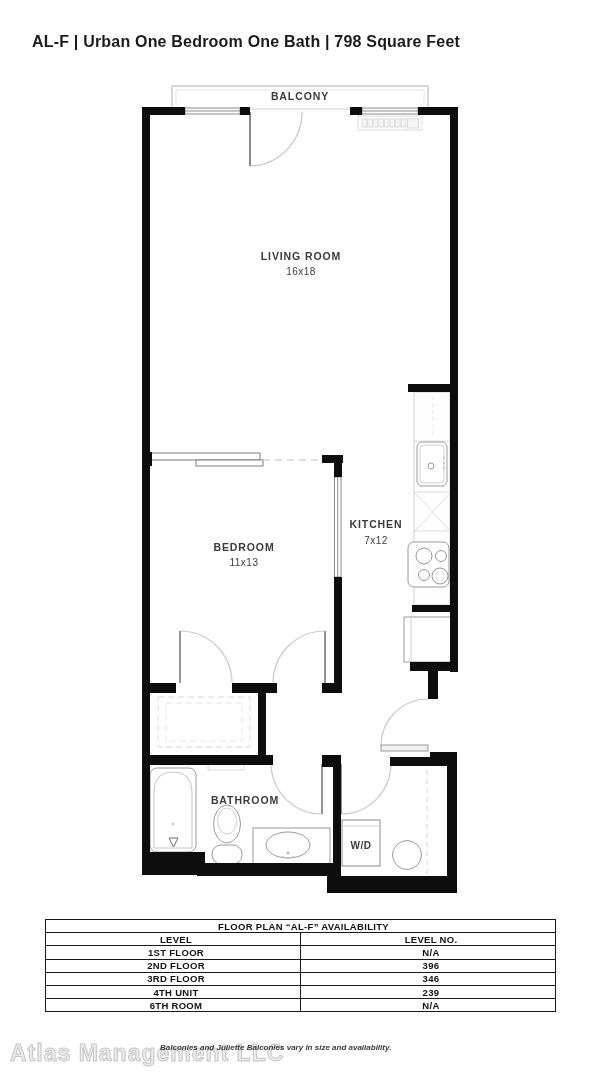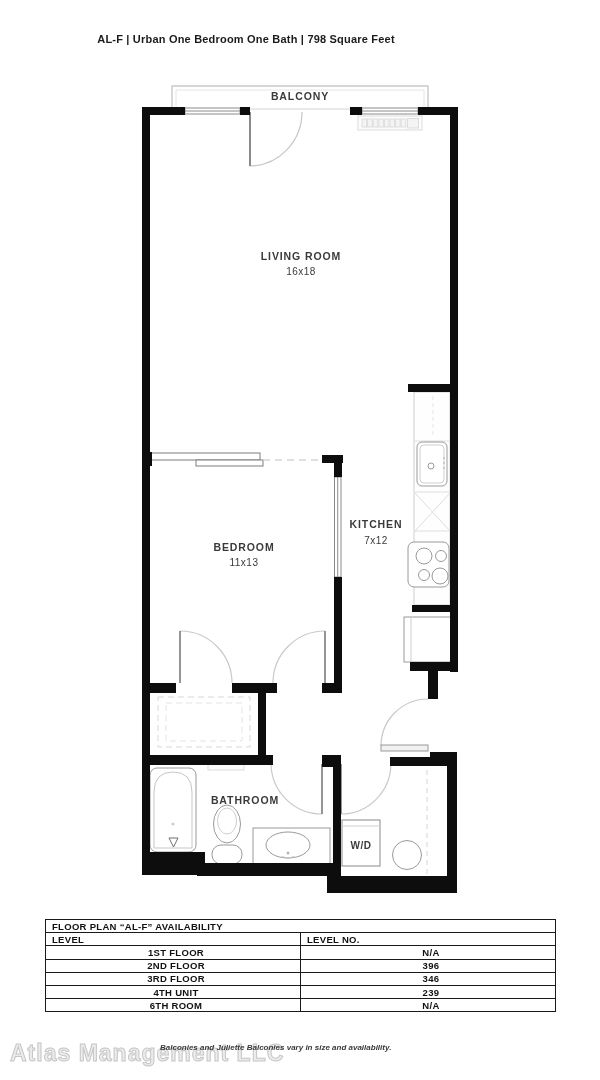--- a/index.html
+++ b/index.html
@@ -1,32 +1,32 @@
 <!DOCTYPE html>
 <html><head>
 <meta charset="utf-8">
 <style>
   html,body{margin:0;padding:0;background:#fff;}
   .page{position:relative;width:600px;height:1080px;background:#fff;overflow:hidden;
         font-family:"Liberation Sans", sans-serif;}
   .plan-title{position:absolute;top:33px;left:0;width:492px;text-align:center;
-        font-size:11px;font-weight:700;letter-spacing:.2px;color:#1b1b1b;}
+        font-size:16px;font-weight:700;letter-spacing:.2px;color:#1b1b1b;}
   svg.plan{position:absolute;top:0;left:0;}
   svg text{font-family:"Liberation Sans", sans-serif;}
   .room-label{font-size:10.5px;font-weight:600;letter-spacing:.9px;fill:#3a3a3a;}
   .room-dims{font-size:10px;font-weight:500;letter-spacing:.5px;fill:#3a3a3a;}
   .wd-label{font-size:10px;font-weight:600;letter-spacing:.6px;fill:#3a3a3a;}
 
   .avail{position:absolute;left:45px;top:919px;width:511px;border-collapse:collapse;
          table-layout:fixed;}
   .avail td{border:1px solid #1a1a1a;height:12.2px;padding:0 0 0 6px;
          font-size:9.5px;letter-spacing:.3px;color:#111;vertical-align:middle;
          white-space:nowrap;overflow:hidden;}
   .avail .c1{width:68px;}
-  .avail tr.t-title td, .avail tr.t-head td{font-weight:700;}
+  .avail tr.t-title td, .avail tr.t-head td{font-weight:700;text-align:center;}
   .avail tr.t-row td{font-weight:700;text-align:center;}
 
   .watermark{position:absolute;left:10px;top:1040px;font-size:23px;font-weight:700;
          letter-spacing:1px;color:#ececec;-webkit-text-stroke:1px #c6c6c6;
          white-space:nowrap;text-align:right;}
   .fineprint{position:absolute;left:160px;top:1043px;font-size:8px;font-style:italic;
          font-weight:700;color:#3a3a3a;white-space:nowrap;}
 </style>
 </head>
 <body>

